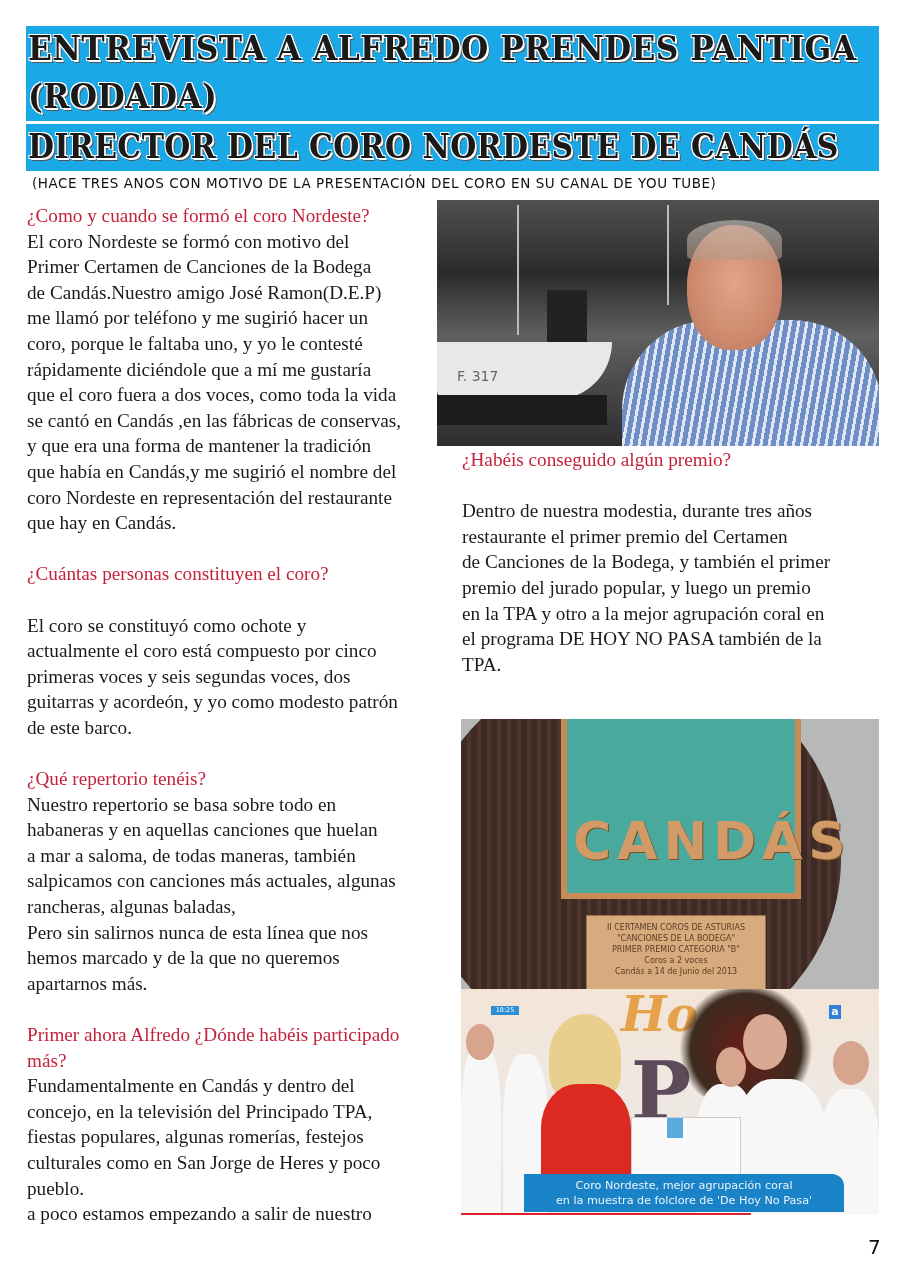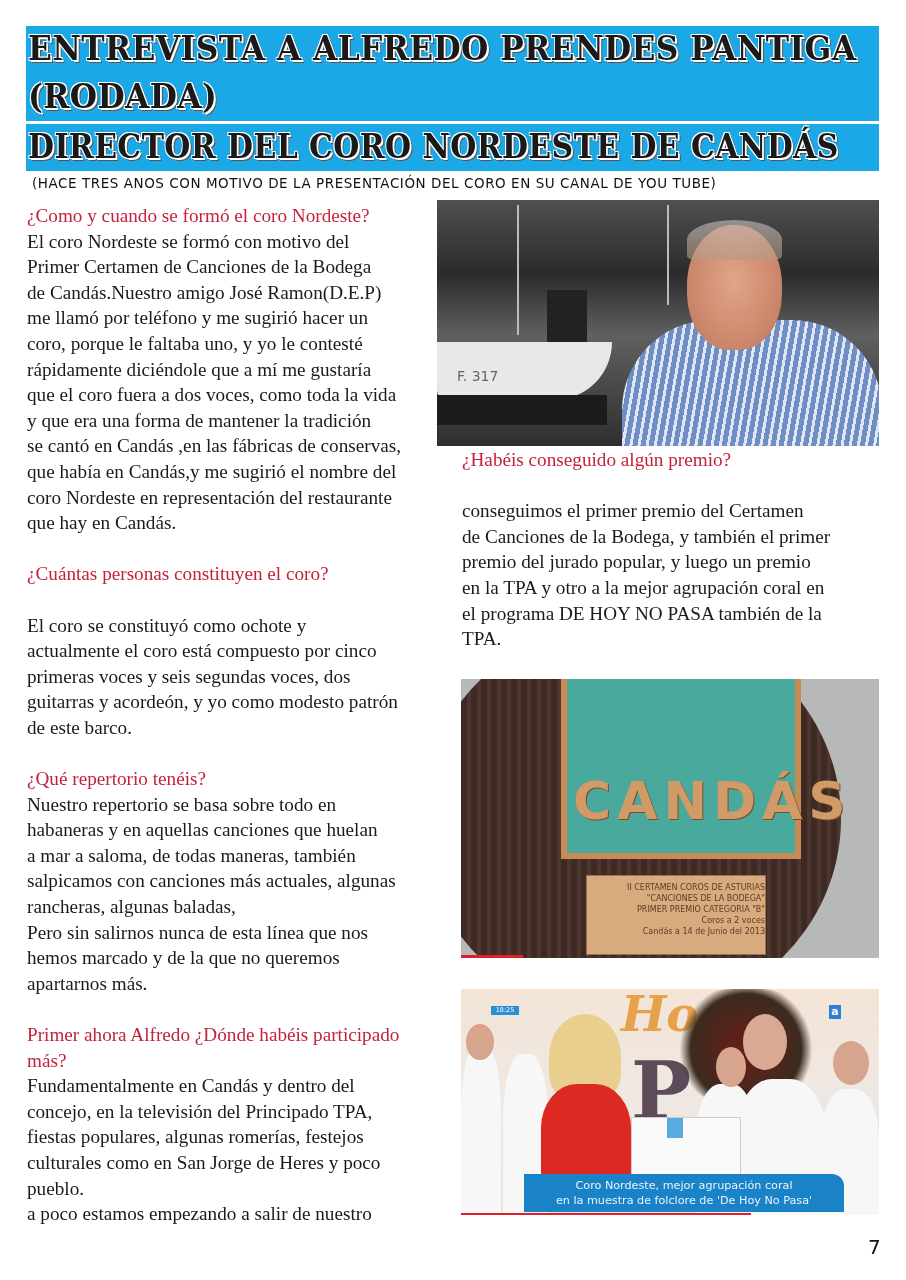--- a/index.html
+++ b/index.html
@@ -35,21 +35,21 @@
   .col-left { left: 27px; top: 203px; width: 420px; }
   .col-right { left: 462px; top: 447px; width: 420px; }
 
   .q { color: #c4223a; }
   .a { color: #1a1a1a; }
   .line { display: block; white-space: nowrap; font-family: Liberation Serif, serif; }
   .gap { display: block; height: 25.6px; }
 
   .photo { position: absolute; overflow: hidden; }
   .photo-1 { left: 437px; top: 200px; width: 442px; height: 246px; background: #3a3a3a; }
-  .photo-2 { left: 461px; top: 679px; width: 418px; height: 279px; background: #b7b9b9; }
+  .photo-2 { left: 461px; top: 719px; width: 418px; height: 279px; background: #b7b9b9; }
   .photo-3 { left: 461px; top: 989px; width: 418px; height: 226px; background: #efe6de; }
 
   .page-number {
     position: absolute; left: 868px; top: 1235px;
     font-family: "DejaVu Sans", "Liberation Sans", sans-serif; font-size: 20px; color: #111;
   }
 
   
   .p1-sky { position:absolute; left:0; top:0; width:100%; height:100%;
     background: linear-gradient(180deg, #505050 0%, #2b2b2b 30%, #606060 55%, #2e2e2e 100%); }
@@ -68,21 +68,21 @@
     background: linear-gradient(180deg, #c7c2bc 0%, #b59886 100%); opacity:0.6; }
 
   
   .p2-wood { position:absolute; left:-40px; top:-60px; width:420px; height:400px; border-radius:50%;
     background: repeating-linear-gradient(90deg, #3d2a24 0px, #3d2a24 6px, #4e362e 6px, #4e362e 10px); }
   .p2-tile { position:absolute; left:100px; top:0; width:240px; height:180px;
     background:#49a99c; border: 6px solid #c98b56; border-top:none; }
   .p2-word { position:absolute; left:112px; top:92px; font-family:"DejaVu Sans", sans-serif; font-size:52px;
     color:#d29a67; letter-spacing:6px; font-weight:bold; text-shadow: 1px 1px 0 #7a4f2c; }
   .p2-plate { position:absolute; left:125px; top:196px; width:180px; height:80px; background:#d7ab7e;
-    border:1px solid #9b7250; text-align:right; font-family:"DejaVu Sans", sans-serif; font-size:8px; color:#5b3d24; line-height:11px; padding-top:6px; }
+    border:1px solid #9b7250; text-align:center; font-family:"DejaVu Sans", sans-serif; font-size:8px; color:#5b3d24; line-height:11px; padding-top:6px; }
   .p2-progress { position:absolute; left:0; bottom:0; width:62px; height:3px; background:#e0202a; }
 
   
   .p3-bg { position:absolute; inset:0; background: linear-gradient(180deg, #f3e4d6 0%, #efe8e2 45%, #e8e4e2 100%); }
   .p3-logo-orange { position:absolute; left:160px; top:5px; width:150px; height:40px; font-family:"DejaVu Serif",serif;
     font-size:48px; font-style:italic; font-weight:bold; color:#e6a24a; line-height:40px; }
   .p3-letter { position:absolute; left:170px; top:55px; font-family:"DejaVu Serif",serif; font-weight:bold; font-size:80px; color:#5e4b5a; }
   .p3-tree { position:absolute; left:215px; top:0; width:140px; height:120px; border-radius:40% 40% 50% 50%;
     background: radial-gradient(circle, #6a1d18 0%, #3c2b1f 60%, transparent 72%); }
   .p3-person { position:absolute; border-radius: 40% 40% 0 0; background:#f7f7f7; }
@@ -113,22 +113,22 @@
 <div class="col col-left">
   <span class="line q">¿Como y cuando se formó el coro Nordeste?</span>
   <div>
     <span class="line a">El coro Nordeste se formó con motivo del</span>
     <span class="line a">Primer Certamen de Canciones de la Bodega</span>
     <span class="line a">de Candás.Nuestro amigo José Ramon(D.E.P)</span>
     <span class="line a">me llamó por teléfono y me sugirió hacer un</span>
     <span class="line a">coro, porque le faltaba uno, y yo le contesté</span>
     <span class="line a">rápidamente diciéndole que a mí me gustaría</span>
     <span class="line a">que el coro fuera a dos voces, como toda la vida</span>
+    <span class="line a">se cantó en Candás ,en las fábricas de conservas,</span>
     <span class="line a">y que era una forma de mantener la tradición</span>
-    <span class="line a">se cantó en Candás ,en las fábricas de conservas,</span>
     <span class="line a">que había en Candás,y me sugirió el nombre del</span>
     <span class="line a">coro Nordeste en representación del restaurante</span>
     <span class="line a">que hay en Candás.</span>
   </div>
   <span class="gap"></span>
 
   <span class="line q">¿Cuántas personas constituyen el coro?</span>
   <span class="gap"></span>
   <div>
     <span class="line a">El coro se constituyó como ochote y</span>
@@ -176,21 +176,22 @@
   <div class="p1-boatlabel">F. 317</div>
   <div class="p1-shirt"></div>
   <div class="p1-face"></div>
   <div class="p1-hair"></div>
 </div>
 
 <div class="col col-right">
   <span class="line q">¿Habéis conseguido algún premio?</span>
   <span class="gap"></span>
   <div>
-    <span class="line a">conseguimos el primer premio del Certamen</span>
+    <span class="line a">Dentro de nuestra modestia, durante tres años</span>
+    <span class="line a">restaurante el primer premio del Certamen</span>
     <span class="line a">de Canciones de la Bodega, y también el primer</span>
     <span class="line a">premio del jurado popular, y luego un premio</span>
     <span class="line a">en la TPA y otro a la mejor agrupación coral en</span>
     <span class="line a">el programa DE HOY NO PASA también de la</span>
     <span class="line a">TPA.</span>
   </div>
 </div>
 
 <div class="photo photo-2">
   <div class="p2-wood"></div>

